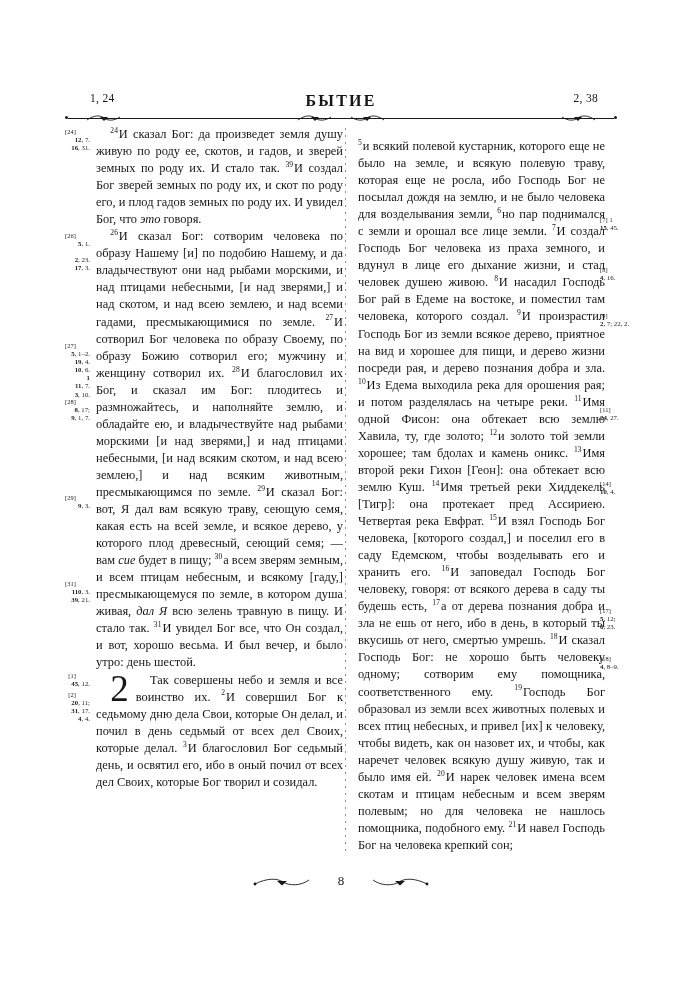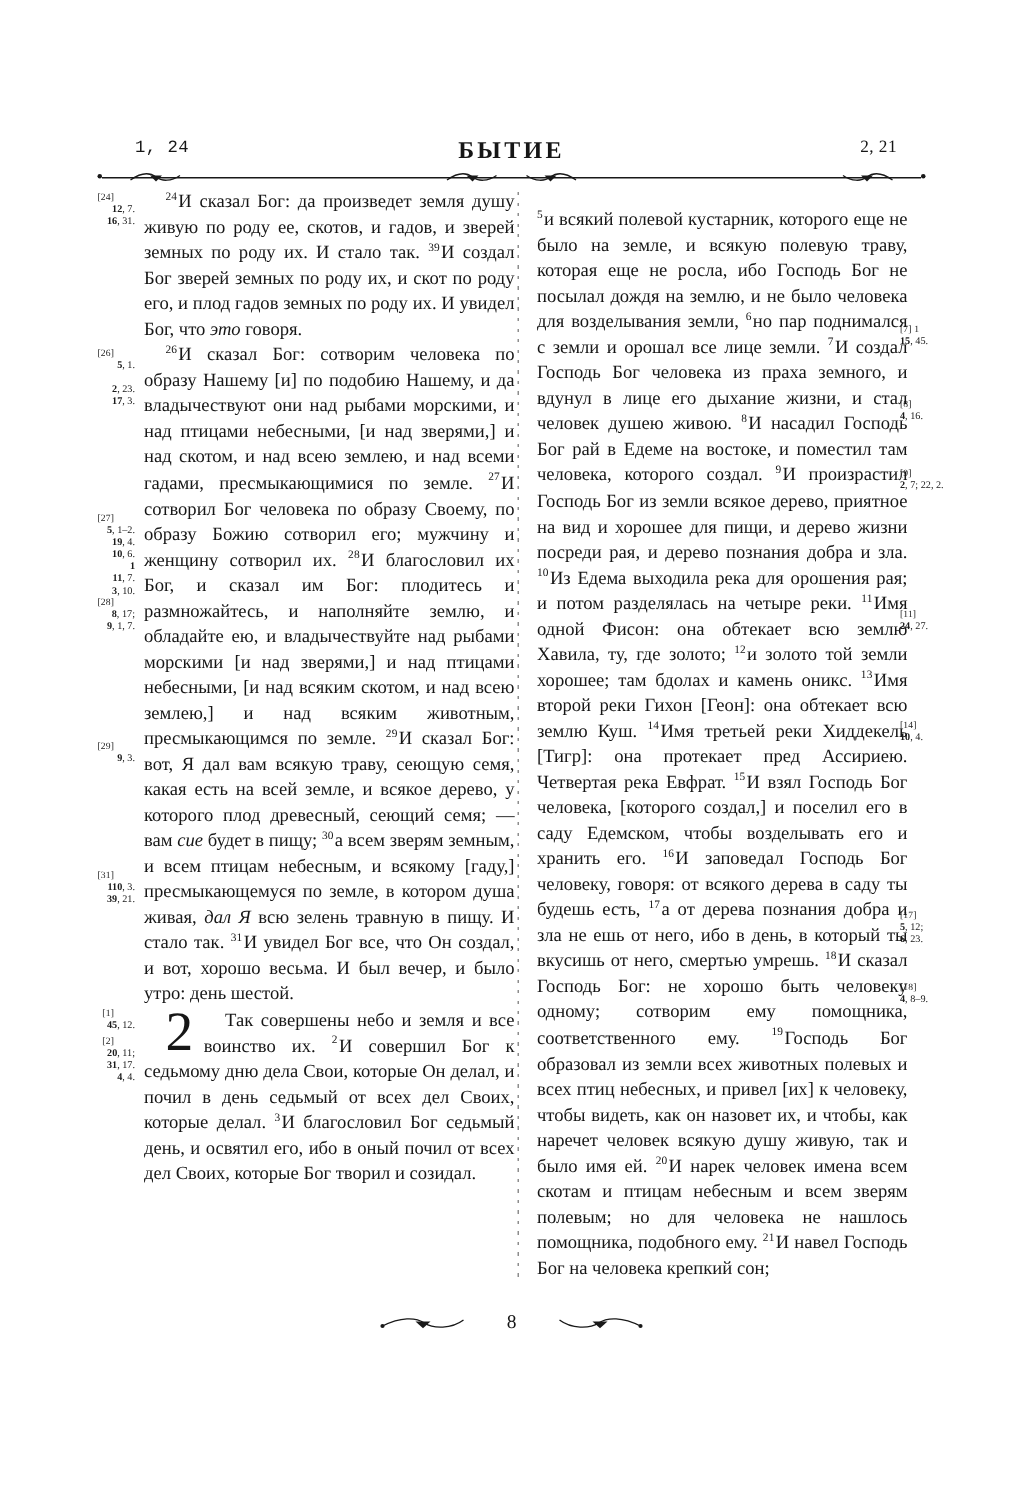--- a/index.html
+++ b/index.html
@@ -31,21 +31,21 @@
     width: 558px;
     height: 20px;
   }
   .rh-left, .rh-right, .rh-center {
     position: absolute;
     top: 0;
     font-size: 11.5px;
     letter-spacing: 0.3px;
     white-space: nowrap;
   }
-  .rh-left { left: 28px; font-family: Liberation Mono, monospace; }
+  .rh-left { left: 28px; }
   .rh-right { right: 22px; }
   .rh-center {
     left: 0; right: 0;
     text-align: center;
     font-size: 16px;
     font-weight: bold;
     letter-spacing: 2.2px;
   }
 
   
@@ -207,21 +207,21 @@
   .foot-fl-r { right: 2px; }
 </style>
 </head>
 <body>
 
 <div class="page">
 
   <div class="running-head">
     <span class="rh-left">1, 24</span>
     <span class="rh-center">БЫТИЕ</span>
-    <span class="rh-right">2, 21</span>
+    <span class="rh-right">2, 38</span>
   </div>
 
   <div class="head-rule">
     <span class="dot-l"></span>
     <span class="line"></span>
     <span class="dot-r"></span>
     <svg class="flourish fl-1" viewBox="0 0 36 11">
       <path d="M1 7 C8 2, 14 2, 18 5 C22 8, 28 8, 34 4" fill="none" stroke="#191919" stroke-width="0.9"></path>
       <path d="M14 4 L22 4 L18 8 Z" fill="#191919"></path>
     </svg>

